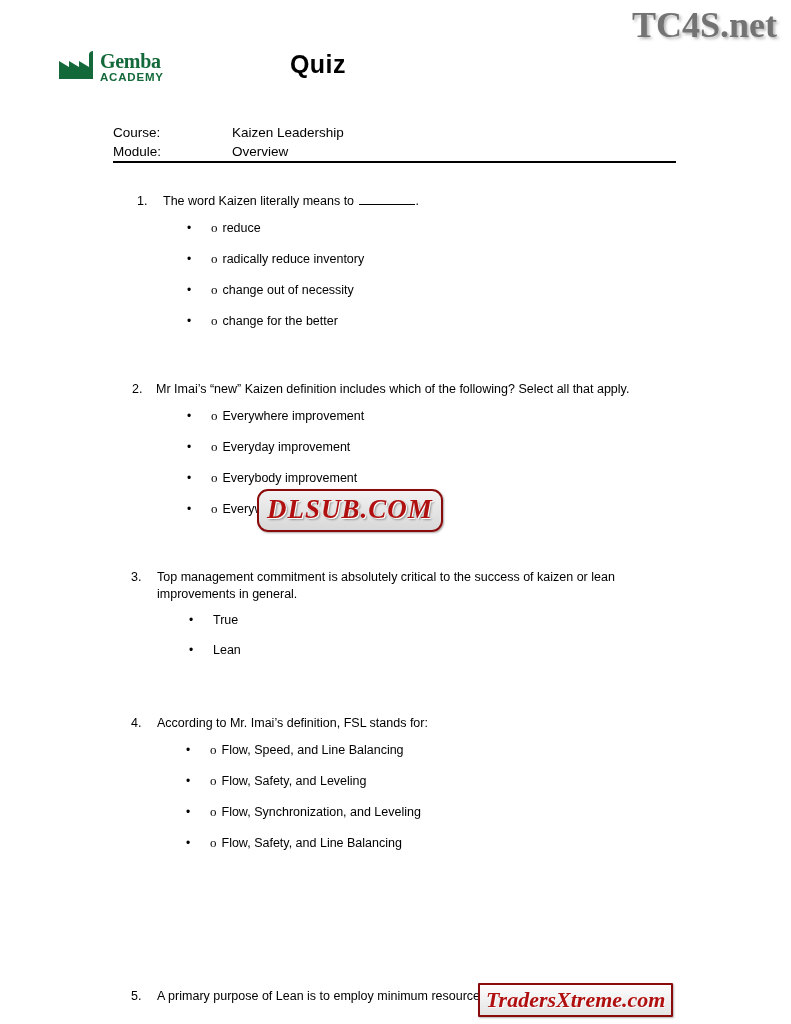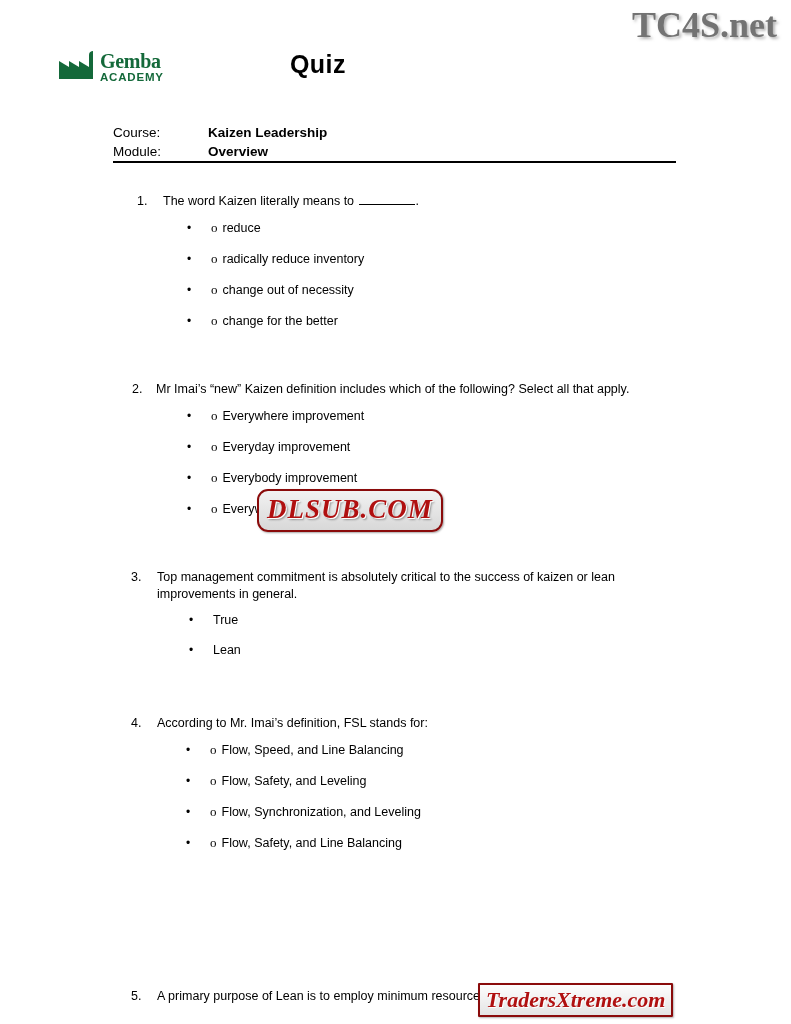--- a/index.html
+++ b/index.html
@@ -124,23 +124,24 @@
   .meta {
     position: absolute;
     left: 113px;
     top: 123px;
     width: 563px;
   }
   .meta-row {
     display: flex;
     font-size: 13.5px;
     line-height: 19px;
+    gap: 24px;
   }
   .meta-label { width: 95px; }
-  .meta-value { flex: 1; font-weight: bold; }
+  .meta-value { flex: 1; }
   .rule {
     position: absolute;
     left: 113px;
     top: 161px;
     width: 563px;
     height: 2px;
     background: #000000;
   }
 
   

